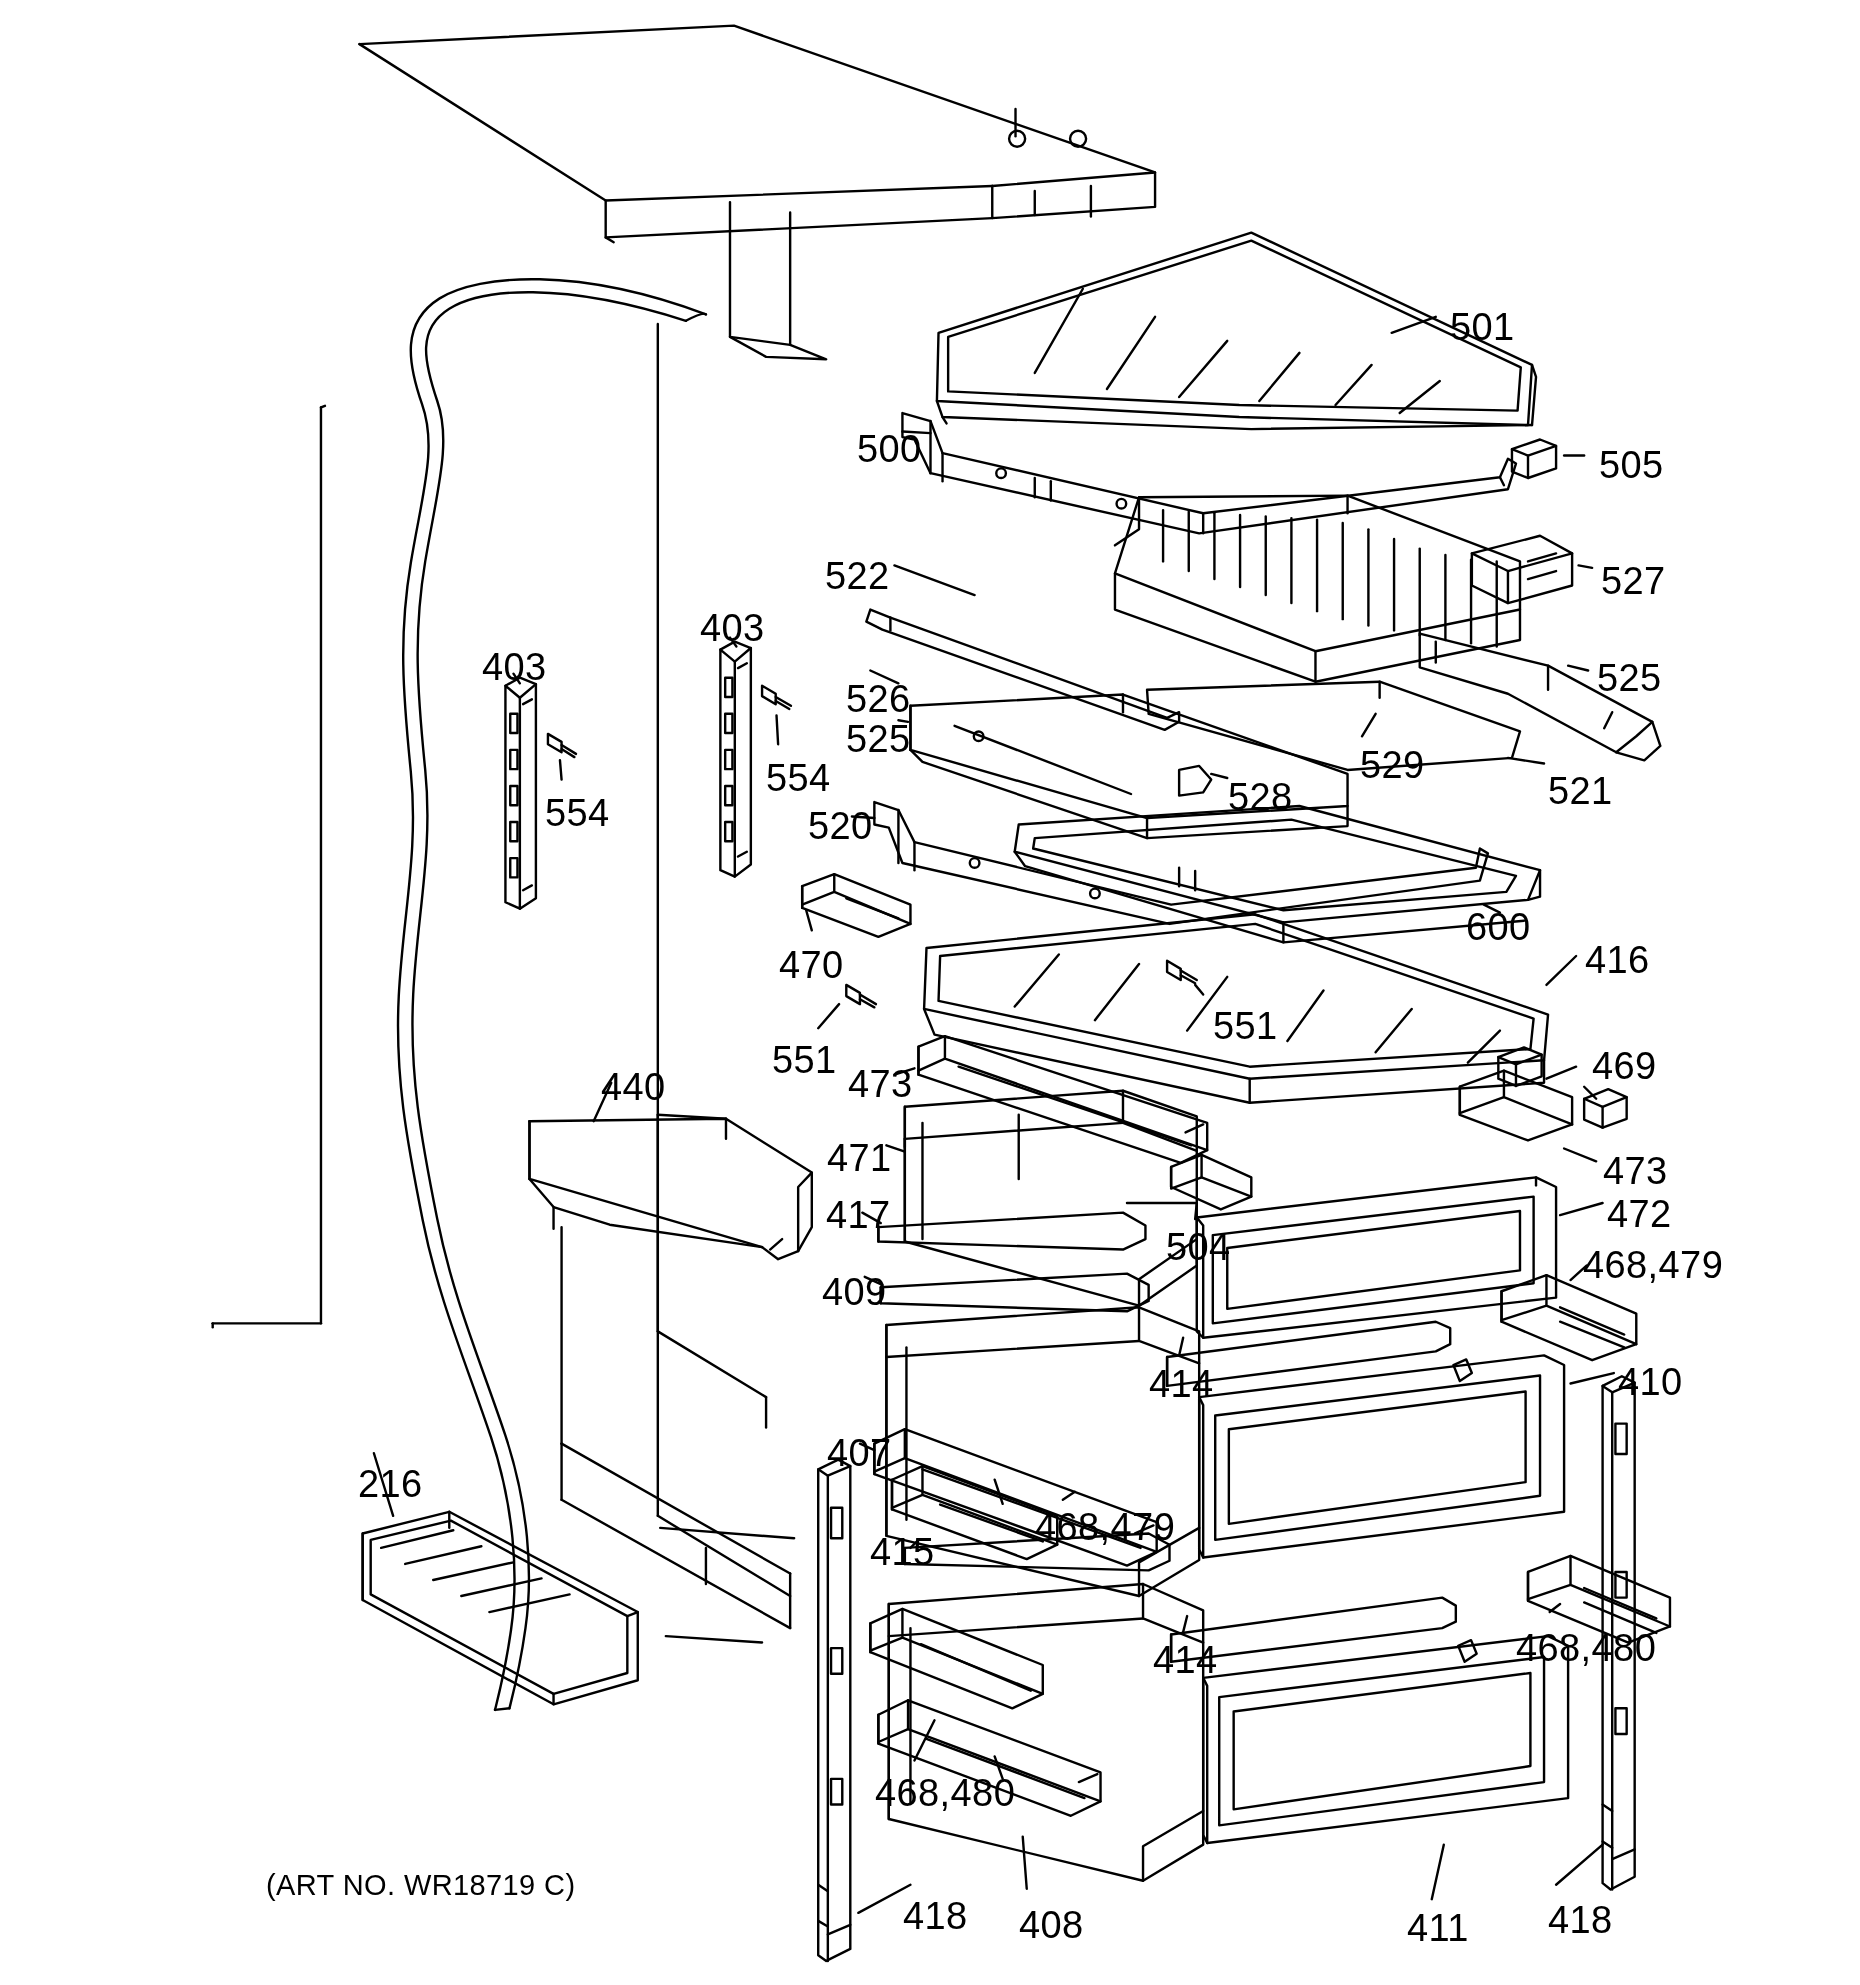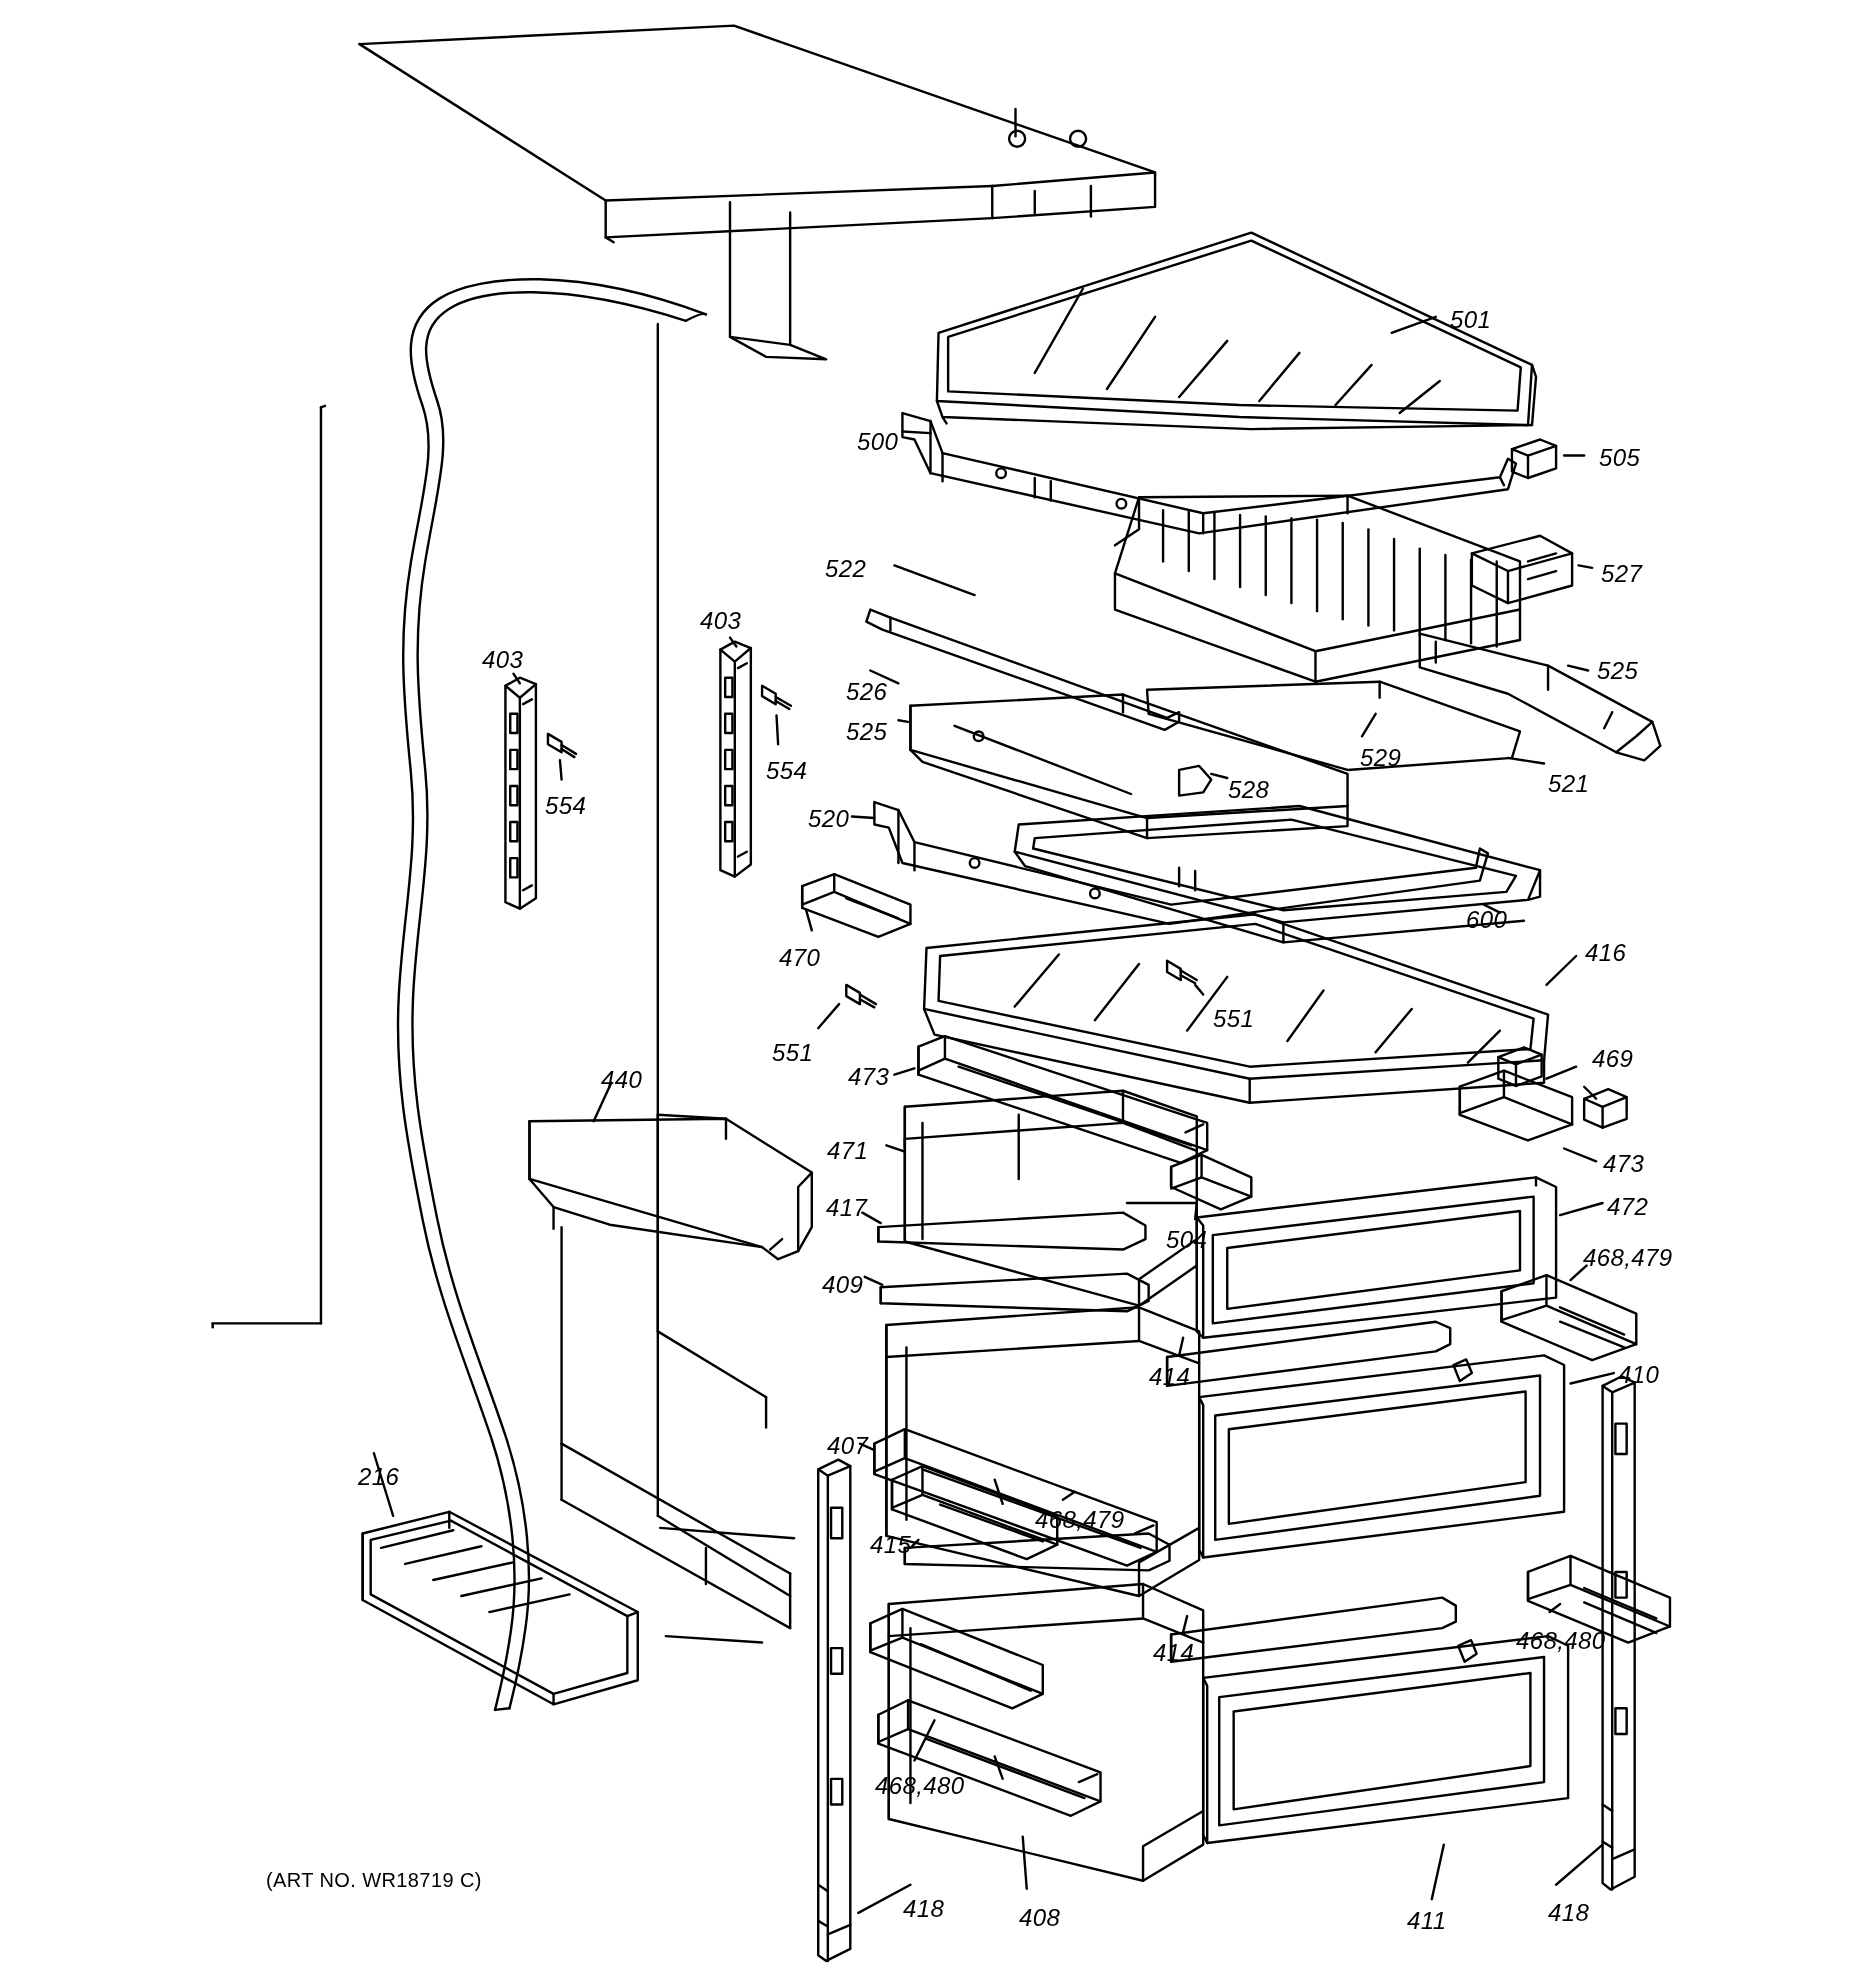--- a/index.html
+++ b/index.html
@@ -18,30 +18,29 @@
   #art-svg {
     position: absolute;
     left: 0;
     top: 0;
     width: 1861px;
     height: 1985px;
   }
   .callout {
     position: absolute;
     font-family: "Liberation Sans", sans-serif;
-    font-size: 24px;
+    font-size: 38px;
     color: #000000;
     white-space: nowrap;
     letter-spacing: 0.4px;
-    font-style: italic;
   }
   .artno {
     position: absolute;
     font-family: "Liberation Sans", sans-serif;
-    font-size: 20px;
+    font-size: 29px;
     color: #000000;
     white-space: nowrap;
     letter-spacing: 0.4px;
   }
 </style>
 </head>
 <body>
 
 <div id="page">
 

